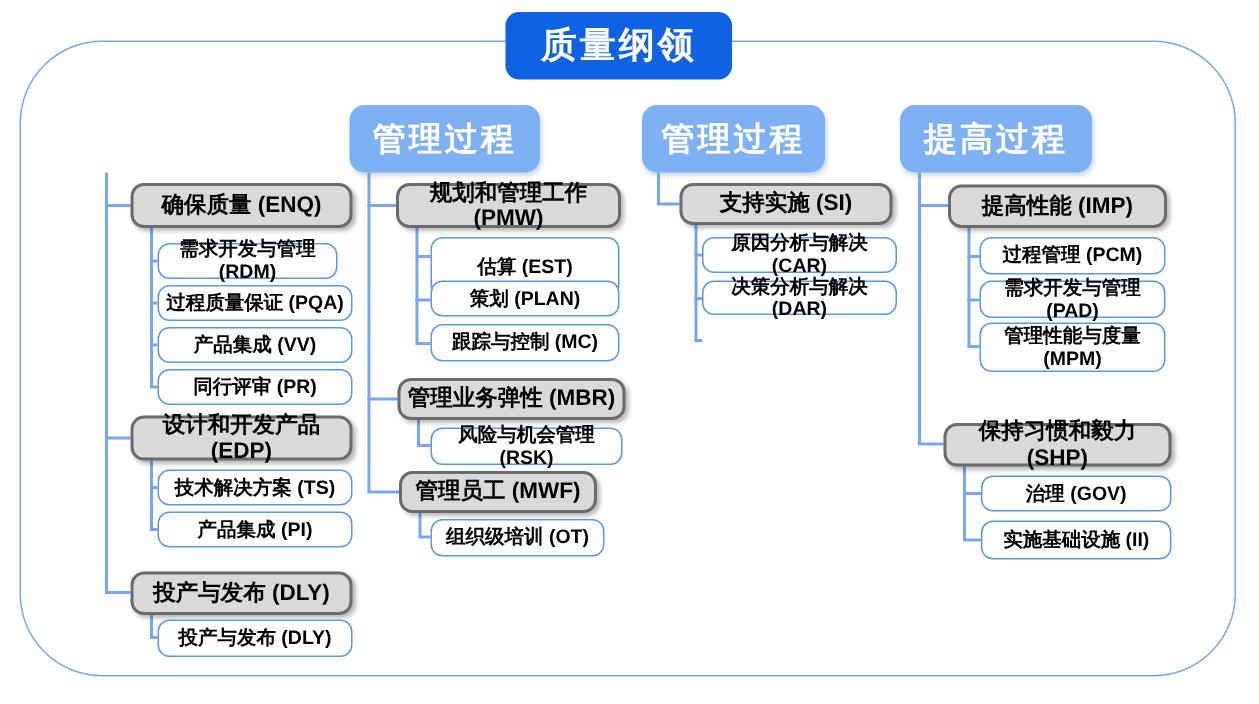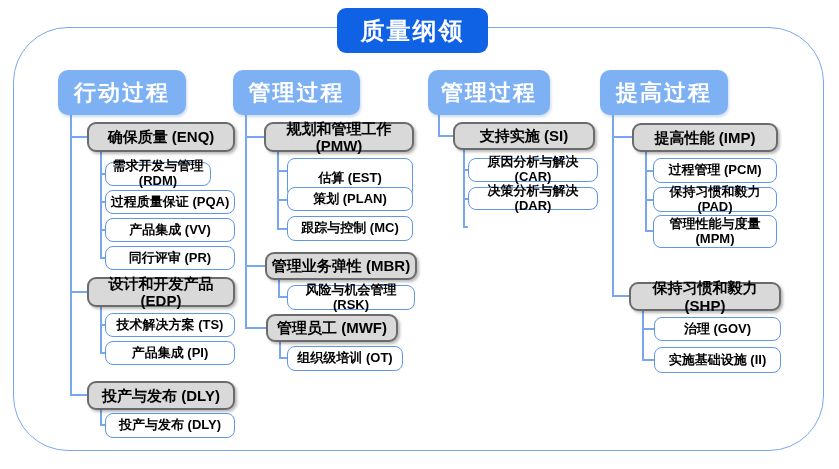--- a/index.html
+++ b/index.html
@@ -16,34 +16,33 @@
 </style>
 </head>
 <body>
 
 <div id="canvas">
 
   <div class="frame"></div>
 
   <div class="box title" style="left:337px;top:8px;width:151px;height:45px">质量纲领</div>
 
-  <div class="box hdr" style="left:58px;top:70px;width:128px;height:45px">行动过程</div>
 
   <div class="lv" style="left:70px;top:115px;height:281px"></div>
   <div class="lh" style="left:70px;top:136px;width:17px"></div>
   <div class="lh" style="left:70px;top:291px;width:17px"></div>
   <div class="lh" style="left:70px;top:394px;width:17px"></div>
 
   <div class="box l2" style="left:87px;top:122px;width:148px;height:30px">确保质量 (ENQ)</div>
   <div class="lv" style="left:100px;top:152px;height:106px"></div>
   <div class="lh" style="left:100px;top:173px;width:5px"></div>
   <div class="lh" style="left:100px;top:201px;width:5px"></div>
   <div class="lh" style="left:100px;top:229px;width:5px"></div>
   <div class="lh" style="left:100px;top:257px;width:5px"></div>
-  <div class="box l3" style="left:105px;top:162px;width:106px;height:24px">需求开发与管理 (RDM)</div>
+  <div class="box l3" style="left:105px;top:162px;width:120px;height:24px">需求开发与管理 (RDM)</div>
   <div class="box l3" style="left:105px;top:190px;width:130px;height:24px">过程质量保证 (PQA)</div>
   <div class="box l3" style="left:105px;top:218px;width:130px;height:24px">产品集成 (VV)</div>
   <div class="box l3" style="left:105px;top:246px;width:130px;height:24px">同行评审 (PR)</div>
 
   <div class="box l2" style="left:87px;top:277px;width:148px;height:30px">设计和开发产品 (EDP)</div>
   <div class="lv" style="left:100px;top:307px;height:46px"></div>
   <div class="lh" style="left:100px;top:324px;width:5px"></div>
   <div class="lh" style="left:100px;top:352px;width:5px"></div>
   <div class="box l3" style="left:105px;top:313px;width:130px;height:24px">技术解决方案 (TS)</div>
   <div class="box l3" style="left:105px;top:341px;width:130px;height:24px">产品集成 (PI)</div>
@@ -97,21 +96,21 @@
   <div class="lv" style="left:612px;top:115px;height:181px"></div>
   <div class="lh" style="left:612px;top:136px;width:20px"></div>
   <div class="lh" style="left:612px;top:295px;width:17px"></div>
 
   <div class="box l2" style="left:632px;top:123px;width:146px;height:29px">提高性能 (IMP)</div>
   <div class="lv" style="left:645px;top:152px;height:79px"></div>
   <div class="lh" style="left:645px;top:170px;width:8px"></div>
   <div class="lh" style="left:645px;top:199px;width:8px"></div>
   <div class="lh" style="left:645px;top:230px;width:8px"></div>
   <div class="box l3" style="left:653px;top:158px;width:124px;height:25px">过程管理 (PCM)</div>
-  <div class="box l3" style="left:653px;top:187px;width:124px;height:25px">保持习惯和毅力 (PAD)</div>
+  <div class="box l3" style="left:653px;top:187px;width:124px;height:25px">需求开发与管理 (PAD)</div>
   <div class="box l3" style="left:653px;top:215px;width:124px;height:33px">管理性能与度量 (MPM)</div>
 
   <div class="box l2" style="left:629px;top:282px;width:152px;height:29px">保持习惯和毅力 (SHP)</div>
   <div class="lv" style="left:642px;top:311px;height:49px"></div>
   <div class="lh" style="left:642px;top:328px;width:12px"></div>
   <div class="lh" style="left:642px;top:359px;width:12px"></div>
   <div class="box l3" style="left:654px;top:317px;width:127px;height:24px">治理 (GOV)</div>
   <div class="box l3" style="left:654px;top:347px;width:127px;height:26px">实施基础设施 (II)</div>
 
 </div>

